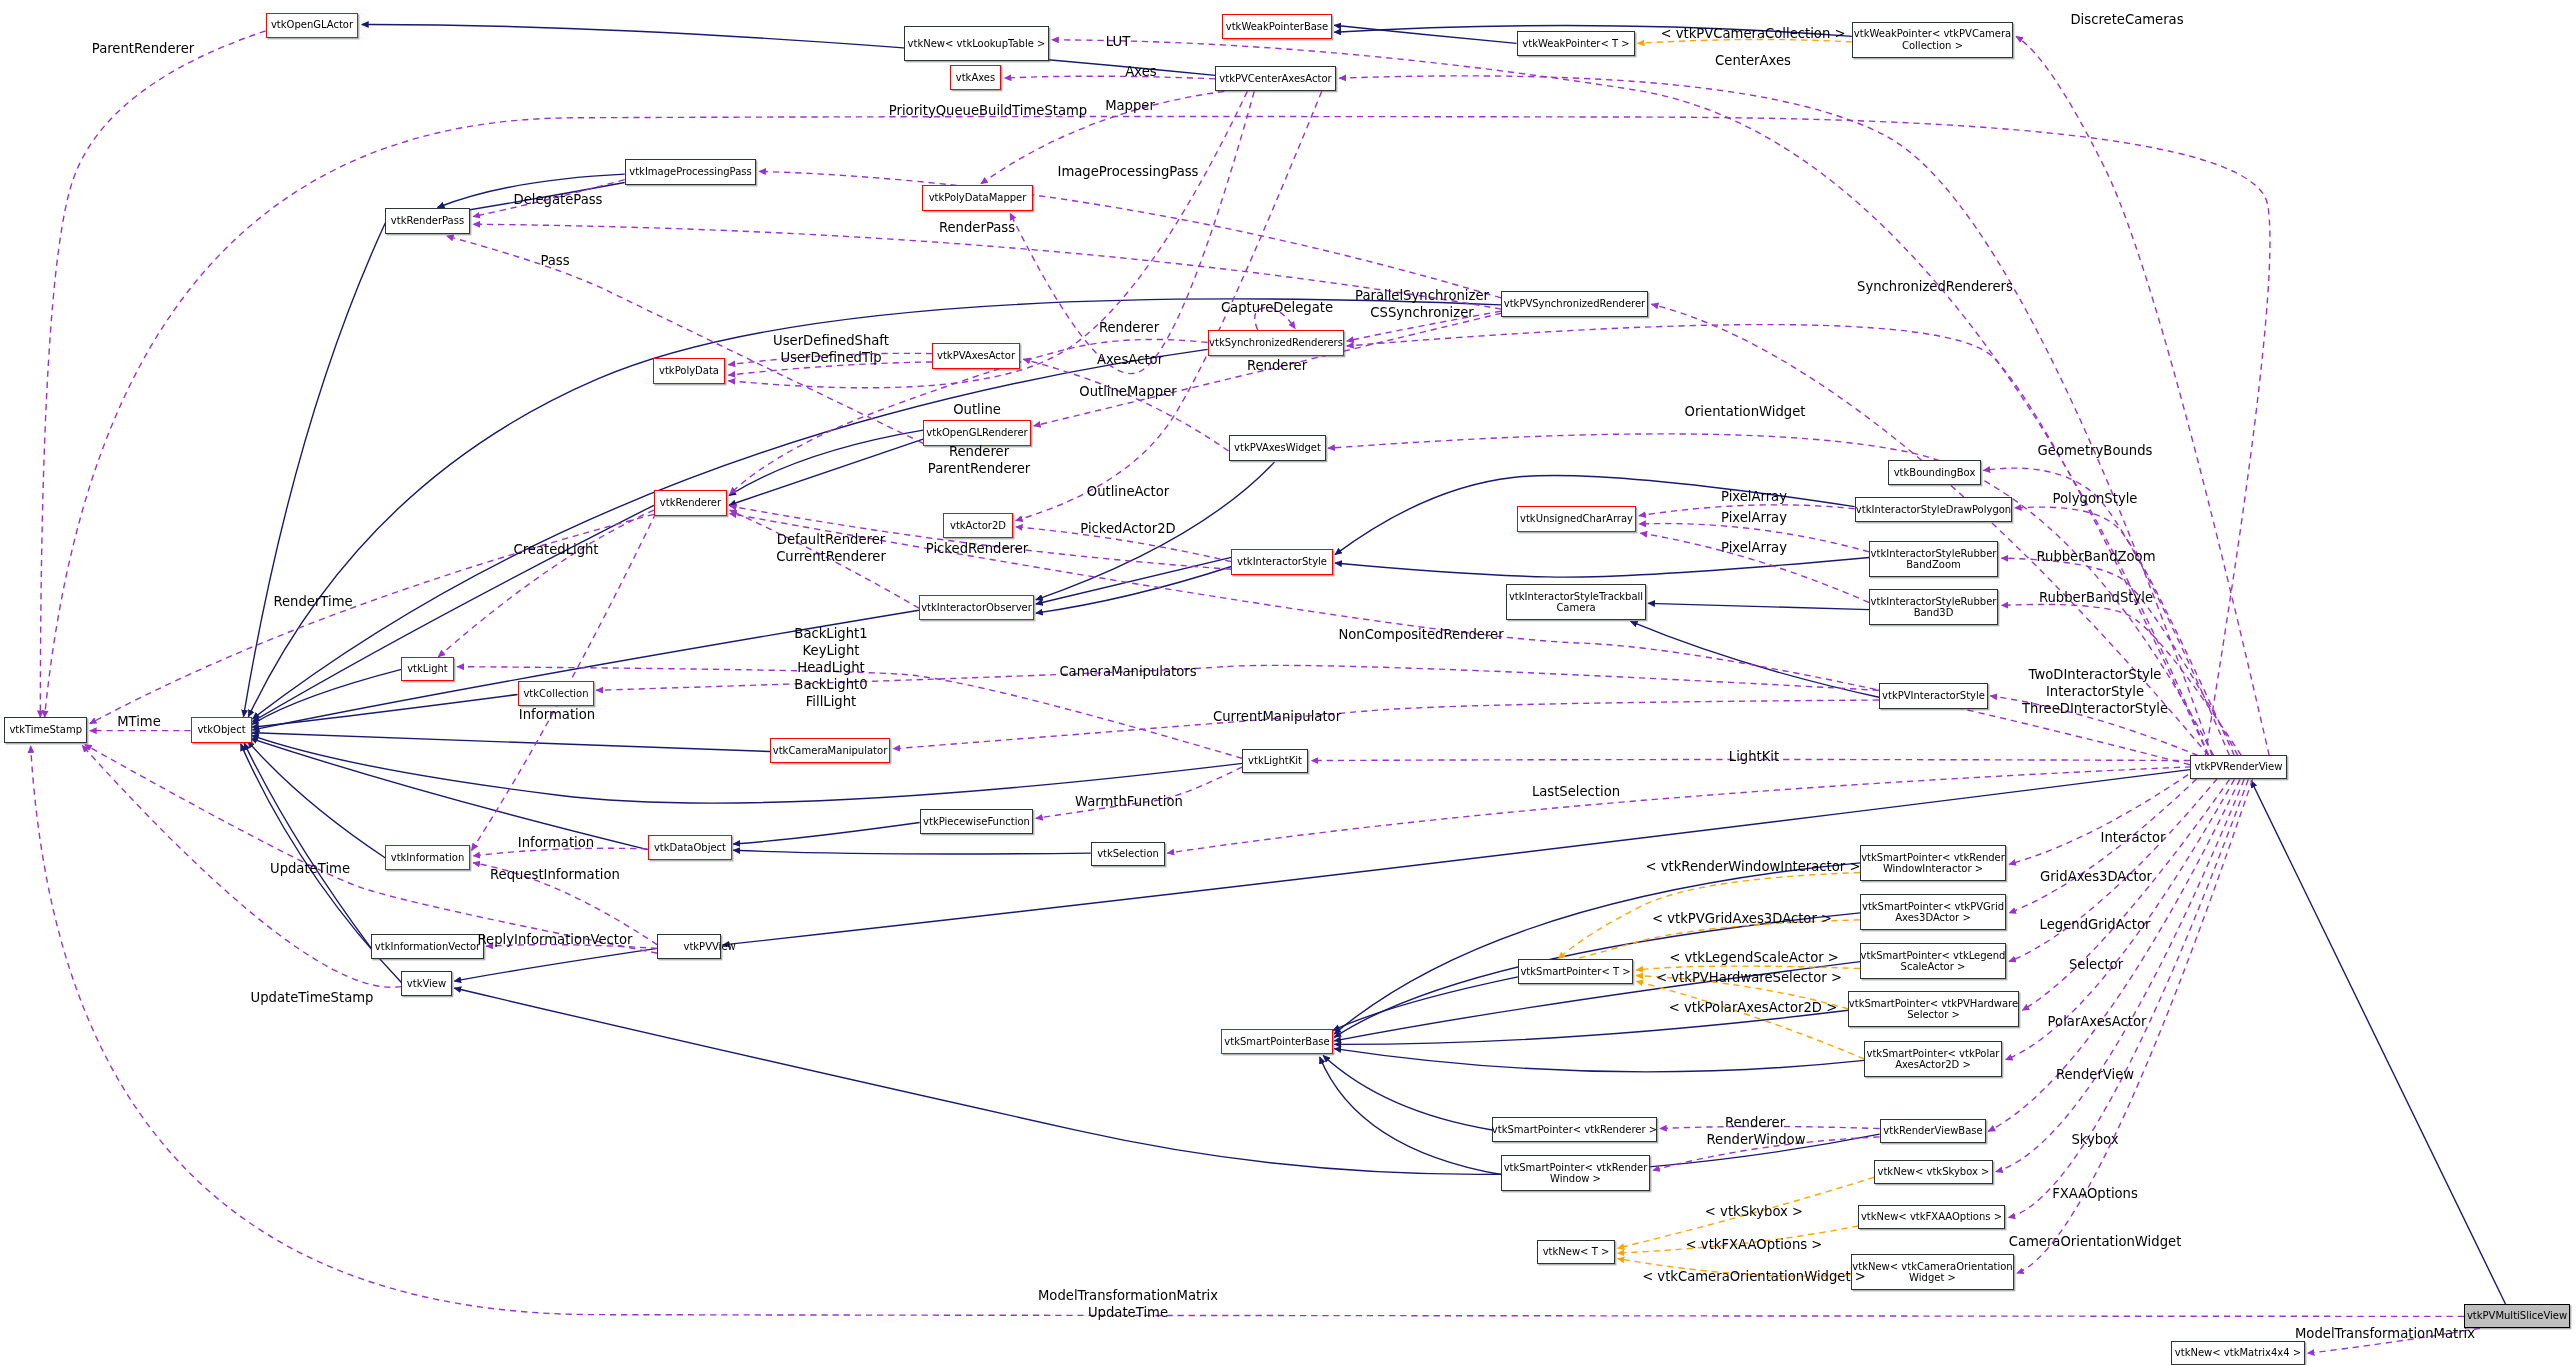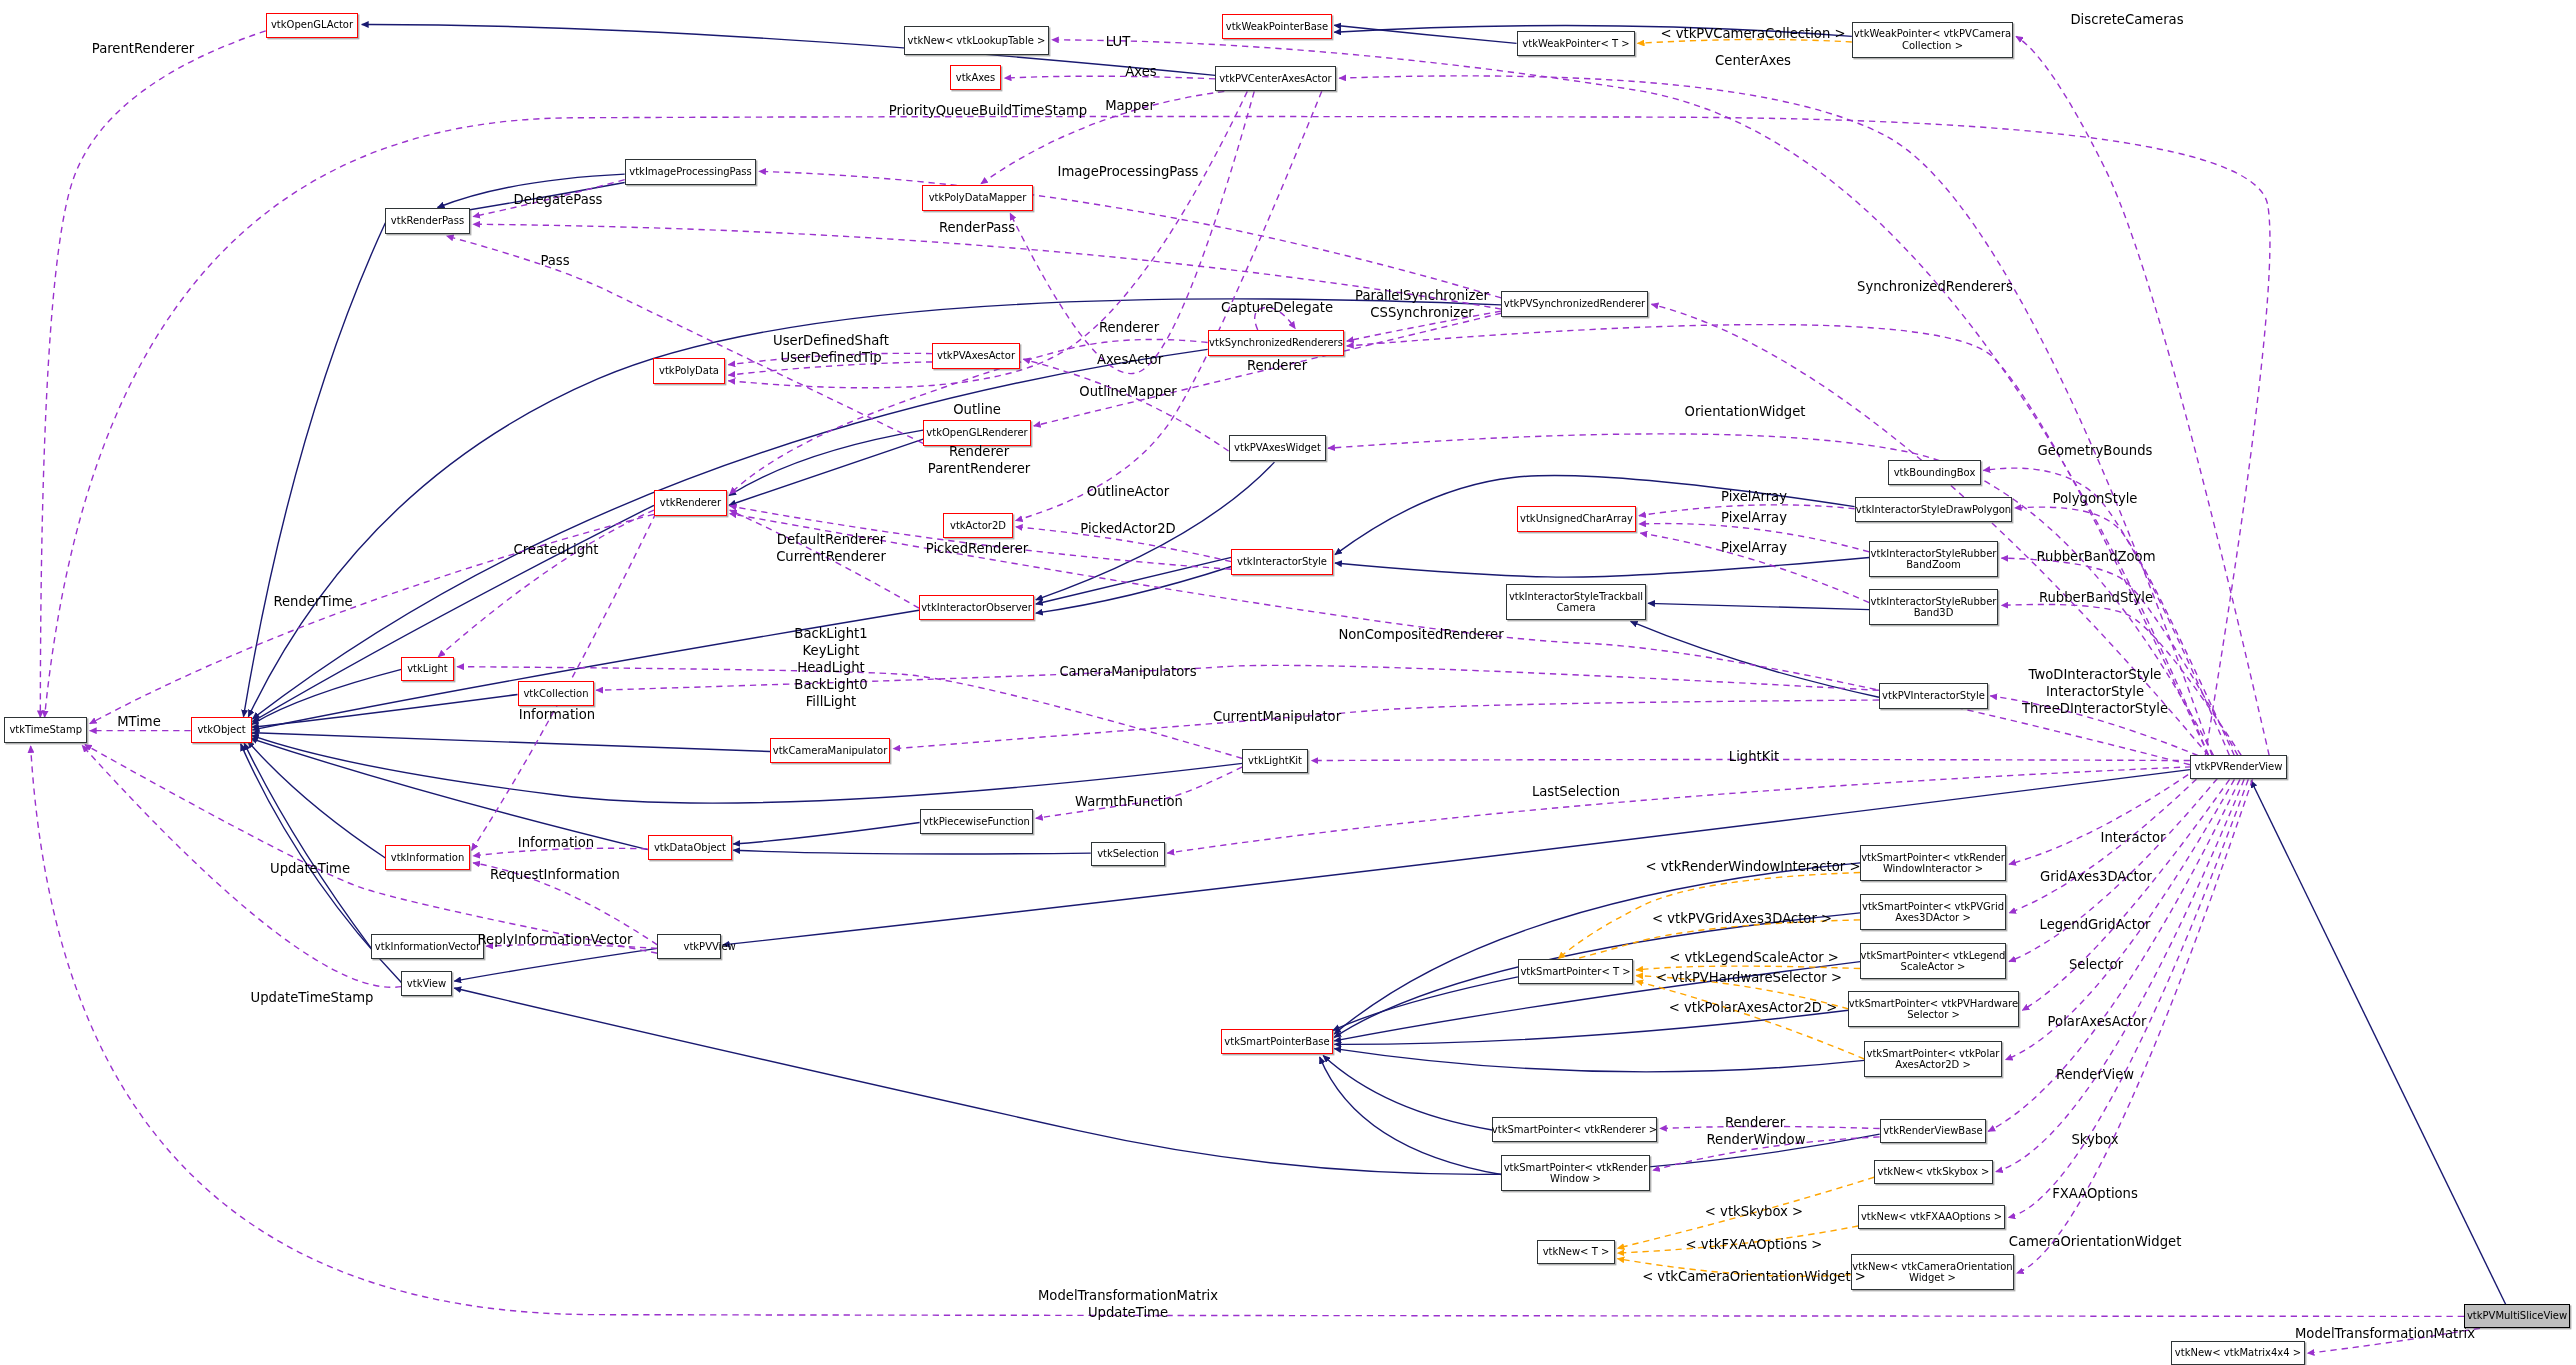--- a/index.html
+++ b/index.html
@@ -144,21 +144,21 @@
         <path d="M2680,1522 Q2518,1454 2352,1410" fill="none" stroke-width="2" stroke="#ffa500" stroke-dasharray="9,7" marker-end="url(#arr-t)"></path>
         <path d="M2694,1692 Q2522,1746 2325,1794" fill="none" stroke-width="2" stroke="#ffa500" stroke-dasharray="9,7" marker-end="url(#arr-t)"></path>
         <path d="M2671,1762 Q2520,1792 2325,1801" fill="none" stroke-width="2" stroke="#ffa500" stroke-dasharray="9,7" marker-end="url(#arr-t)"></path>
         <path d="M2661,1832 Q2520,1842 2325,1809" fill="none" stroke-width="2" stroke="#ffa500" stroke-dasharray="9,7" marker-end="url(#arr-t)"></path>
       </g>
   </svg>
   <div id="node-layer">
       <div class="node red" style="left: 266px; top: 12.5px; width: 92px; height: 25px;">
         <span>vtkOpenGLActor</span>
       </div>
-      <div class="node" style="left: 904px; top: 26.4px; width: 145px; height: 29px;">
+      <div class="node" style="left: 904px; top: 26.4px; width: 145px; height: 35px;">
         <span>vtkNew&lt; vtkLookupTable &gt;</span>
       </div>
       <div class="node red" style="left: 950px; top: 65px; width: 51px; height: 25px;">
         <span>vtkAxes</span>
       </div>
       <div class="node red" style="left: 1222px; top: 14px; width: 110px; height: 25px;">
         <span>vtkWeakPointerBase</span>
       </div>
       <div class="node" style="left: 1517px; top: 31px; width: 118px; height: 25px;">
         <span>vtkWeakPointer&lt; T &gt;</span>

